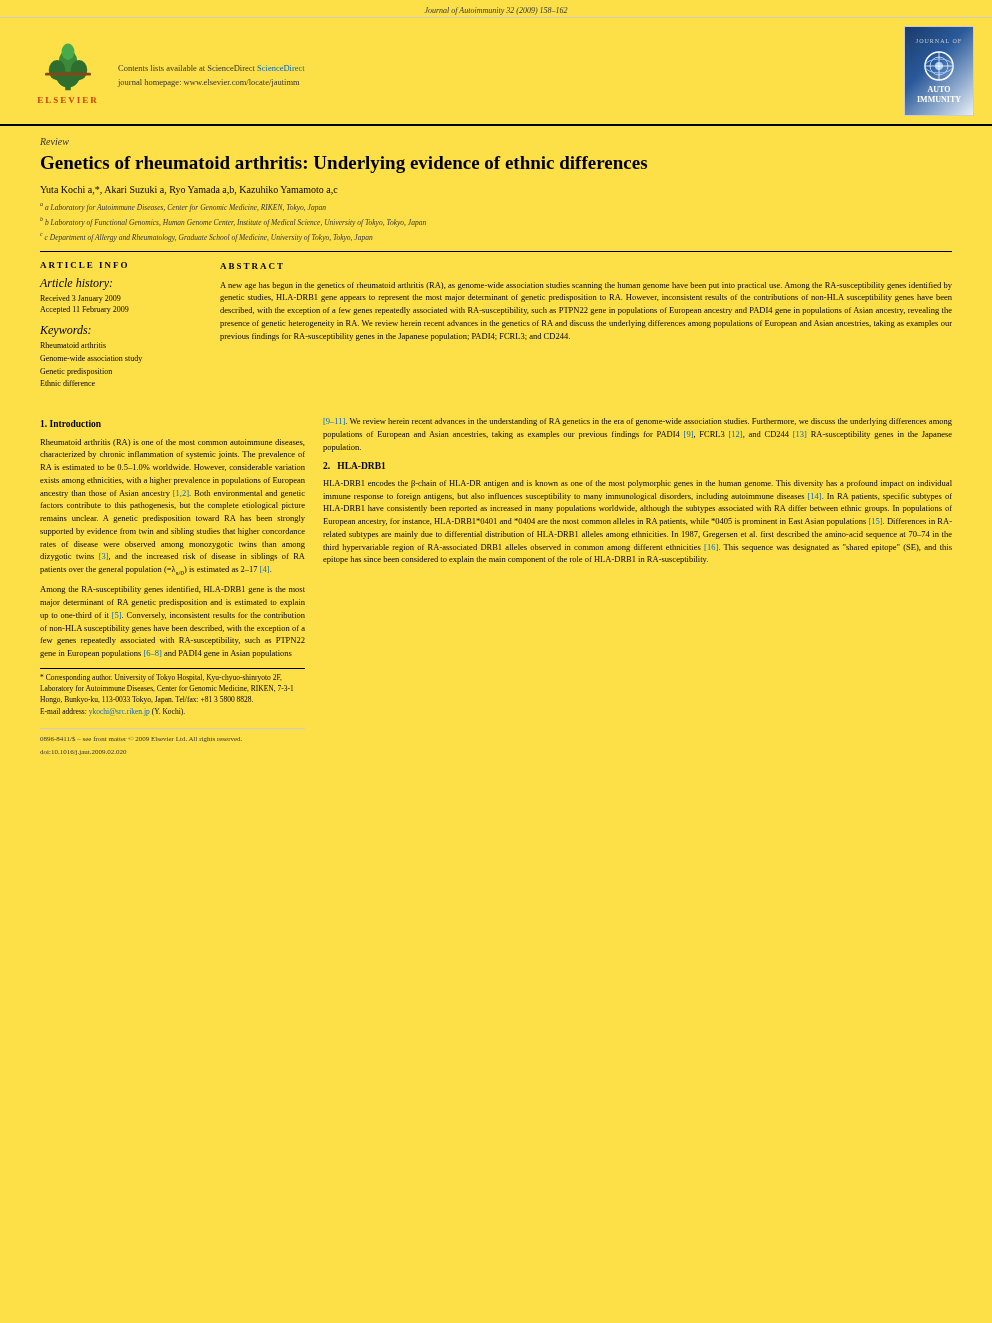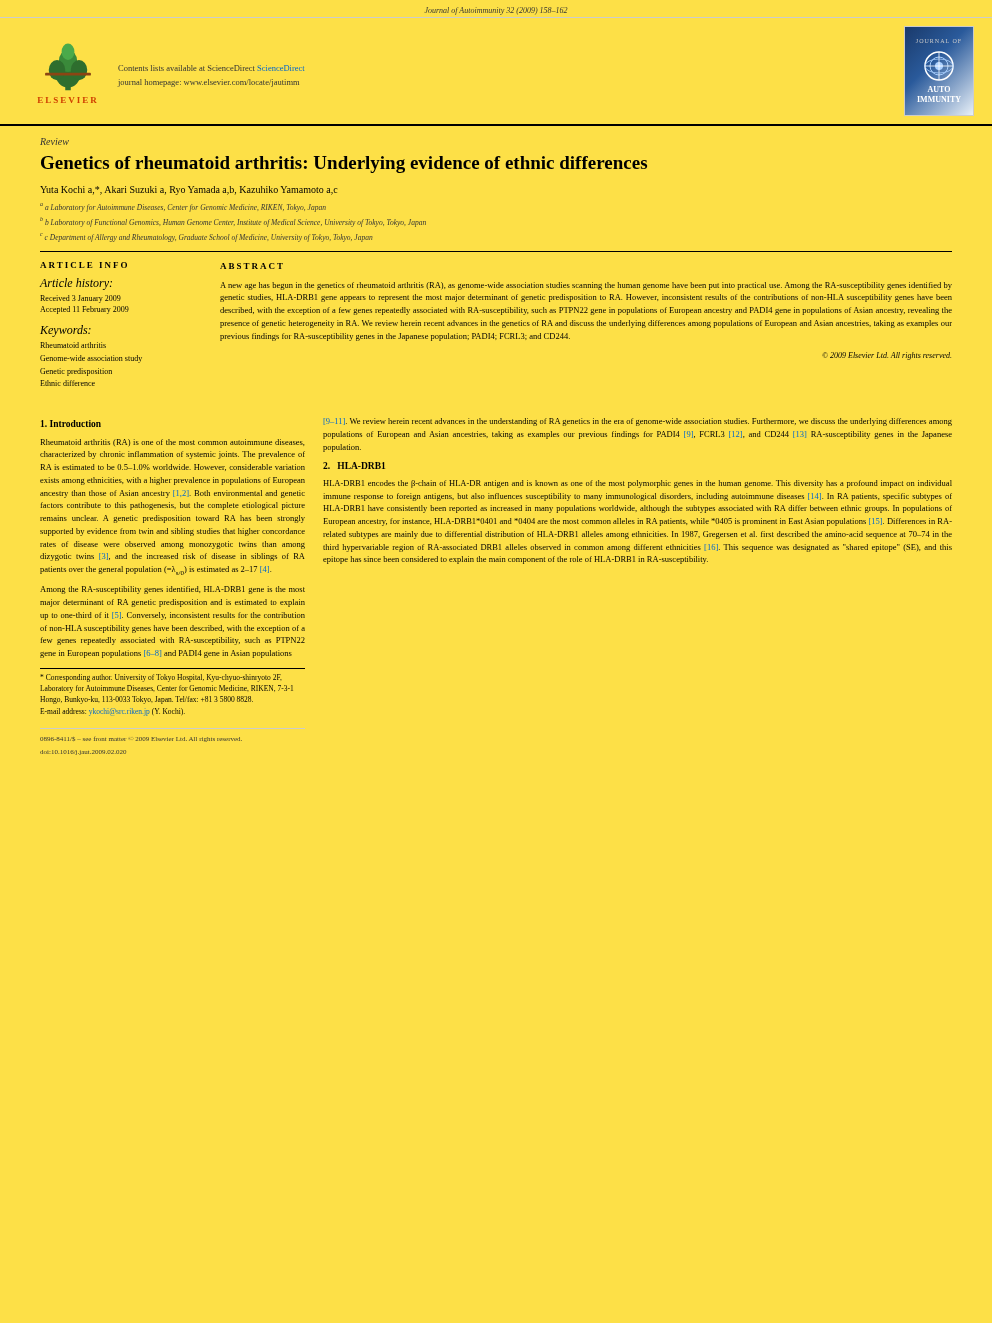--- a/index.html
+++ b/index.html
@@ -340,21 +340,20 @@
             <div>Genome-wide association study</div>
             <div>Genetic predisposition</div>
             <div>Ethnic difference</div>
           </div>
         </div>
       </div>
 
       <div class="abstract-col">
         <div class="abstract-section-title">ABSTRACT</div>
         <div class="abstract-text">A new age has begun in the genetics of rheumatoid arthritis (RA), as genome-wide association studies scanning the human genome have been put into practical use. Among the RA-susceptibility genes identified by genetic studies, HLA-DRB1 gene appears to represent the most major determinant of genetic predisposition to RA. However, inconsistent results of the contributions of non-HLA susceptibility genes have been described, with the exception of a few genes repeatedly associated with RA-susceptibility, such as PTPN22 gene in populations of European ancestry and PADI4 gene in populations of Asian ancestry, revealing the presence of genetic heterogeneity in RA. We review herein recent advances in the genetics of RA and discuss the underlying differences among populations of European and Asian ancestries, taking as examples our previous findings for RA-susceptibility genes in the Japanese population; PADI4; FCRL3; and CD244.</div>
-        <div class="copyright-line">© 2009 Elsevier Ltd. All rights reserved.</div>
       </div>
     </div>
   </div>
 
   <div class="main-body">
 
     <div class="body-col-left">
       <div class="section-heading">
         <span>1.</span>
         <span>Introduction</span>

